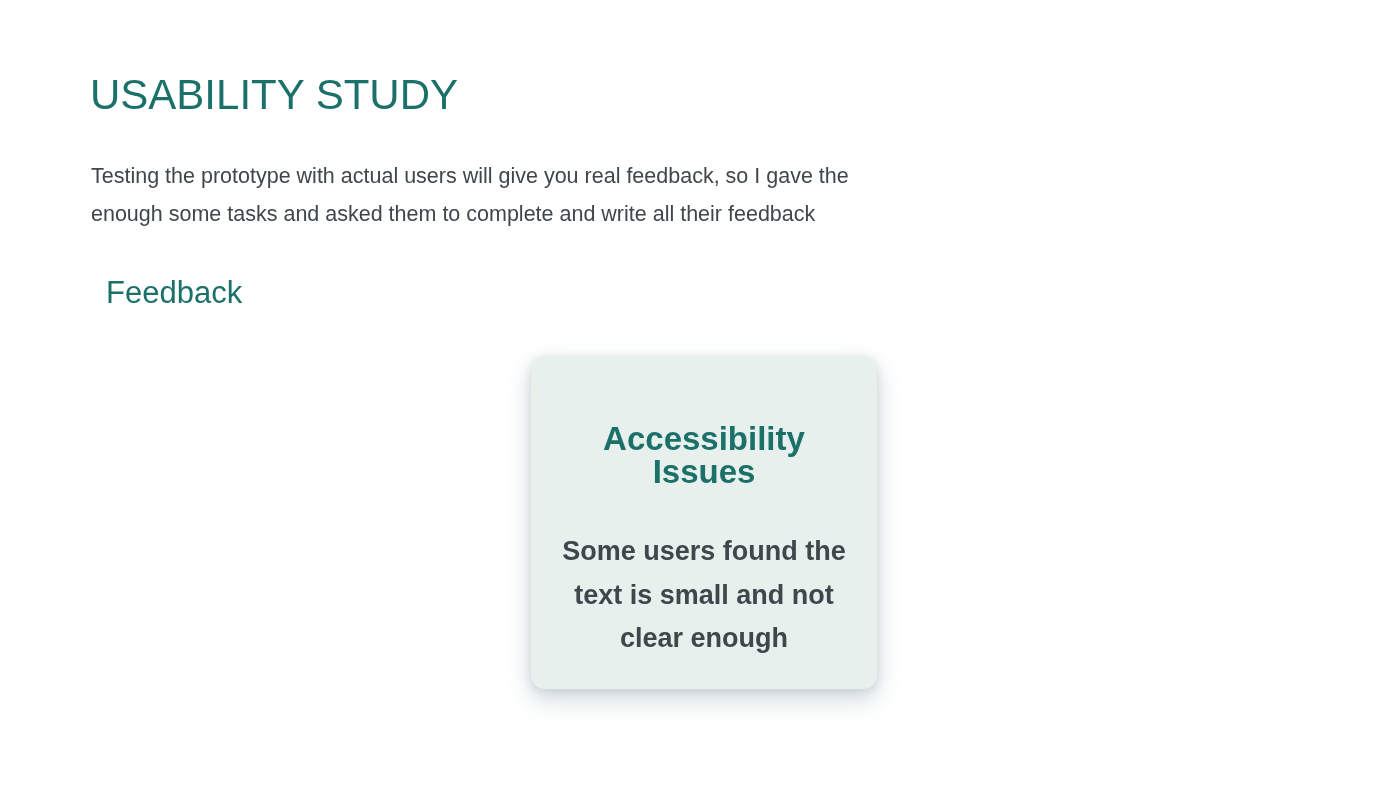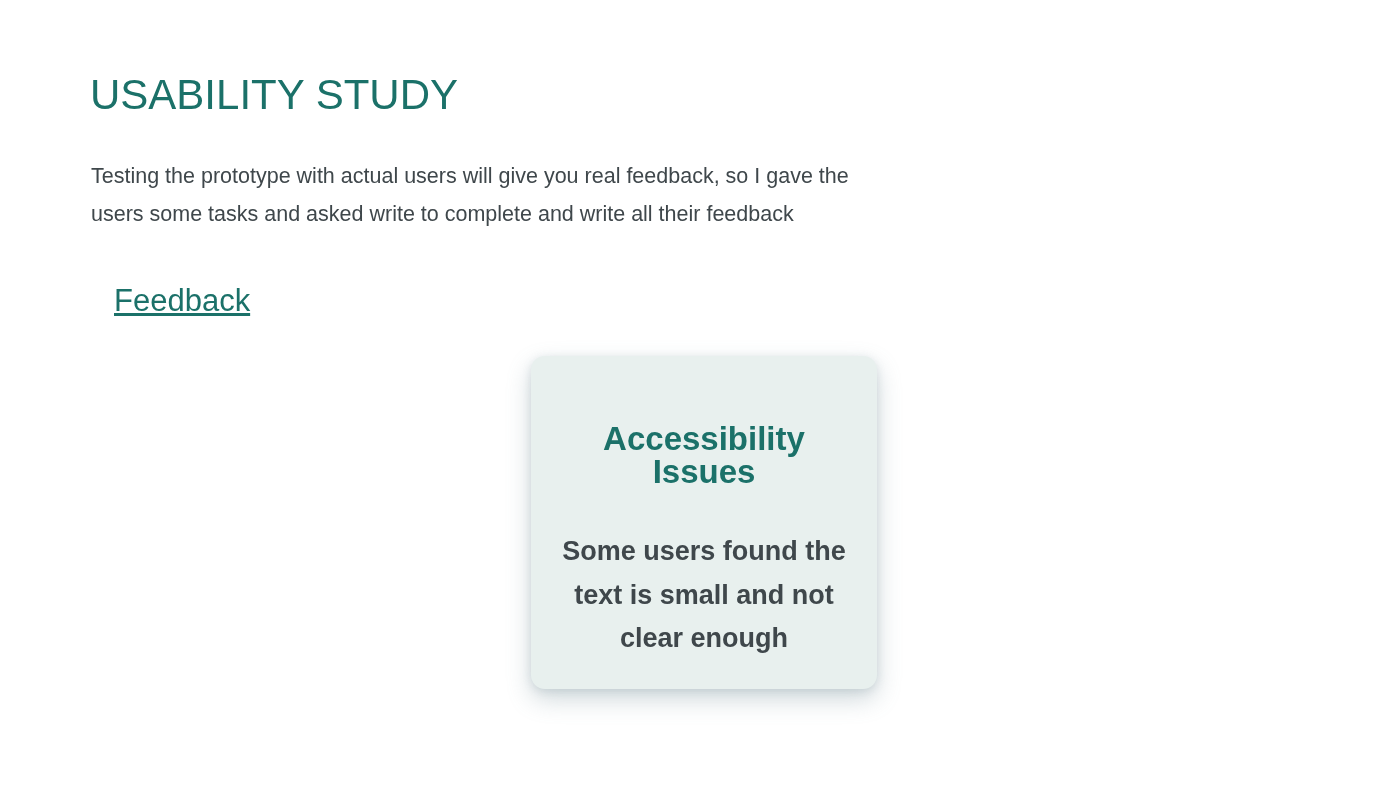--- a/index.html
+++ b/index.html
@@ -39,26 +39,25 @@
     font-size: 21.5px;
     line-height: 37.5px;
     font-weight: 500;
     color: #3f474b;
     white-space: pre-line;
   }
   .section-heading {
     position: absolute;
     left: 102px;
     top: 272px;
-    margin: 12px;
+    margin: 4px;
     font-size: 31px;
     line-height: 1.1;
     font-weight: 500;
     color: #1b7169;
-    text-decoration: underline;
   }
   .card {
     position: absolute;
     left: 531px;
     top: 356px;
     width: 346px;
     height: 333px;
     background: #e8f0ee;
     border-radius: 14px;
     box-shadow: 0 10px 24px rgba(105, 135, 142, 0.32),
@@ -84,21 +83,21 @@
     white-space: pre-line;
   }
 </style>
 </head>
 <body>
 
 <div class="slide">
   <h1 class="title">USABILITY STUDY</h1>
 
   <p class="intro">Testing the prototype with actual users will give you real feedback, so I gave the
-users some tasks and asked write to complete and write all their feedback</p>
+enough some tasks and asked them to complete and write all their feedback</p>
 
   <h2 class="section-heading">Feedback</h2>
 
   <div class="card">
     <h3 class="card-title">Accessibility Issues</h3>
     <p class="card-body">Some users found the
 text is small and not
 clear enough</p>
   </div>
 </div>

